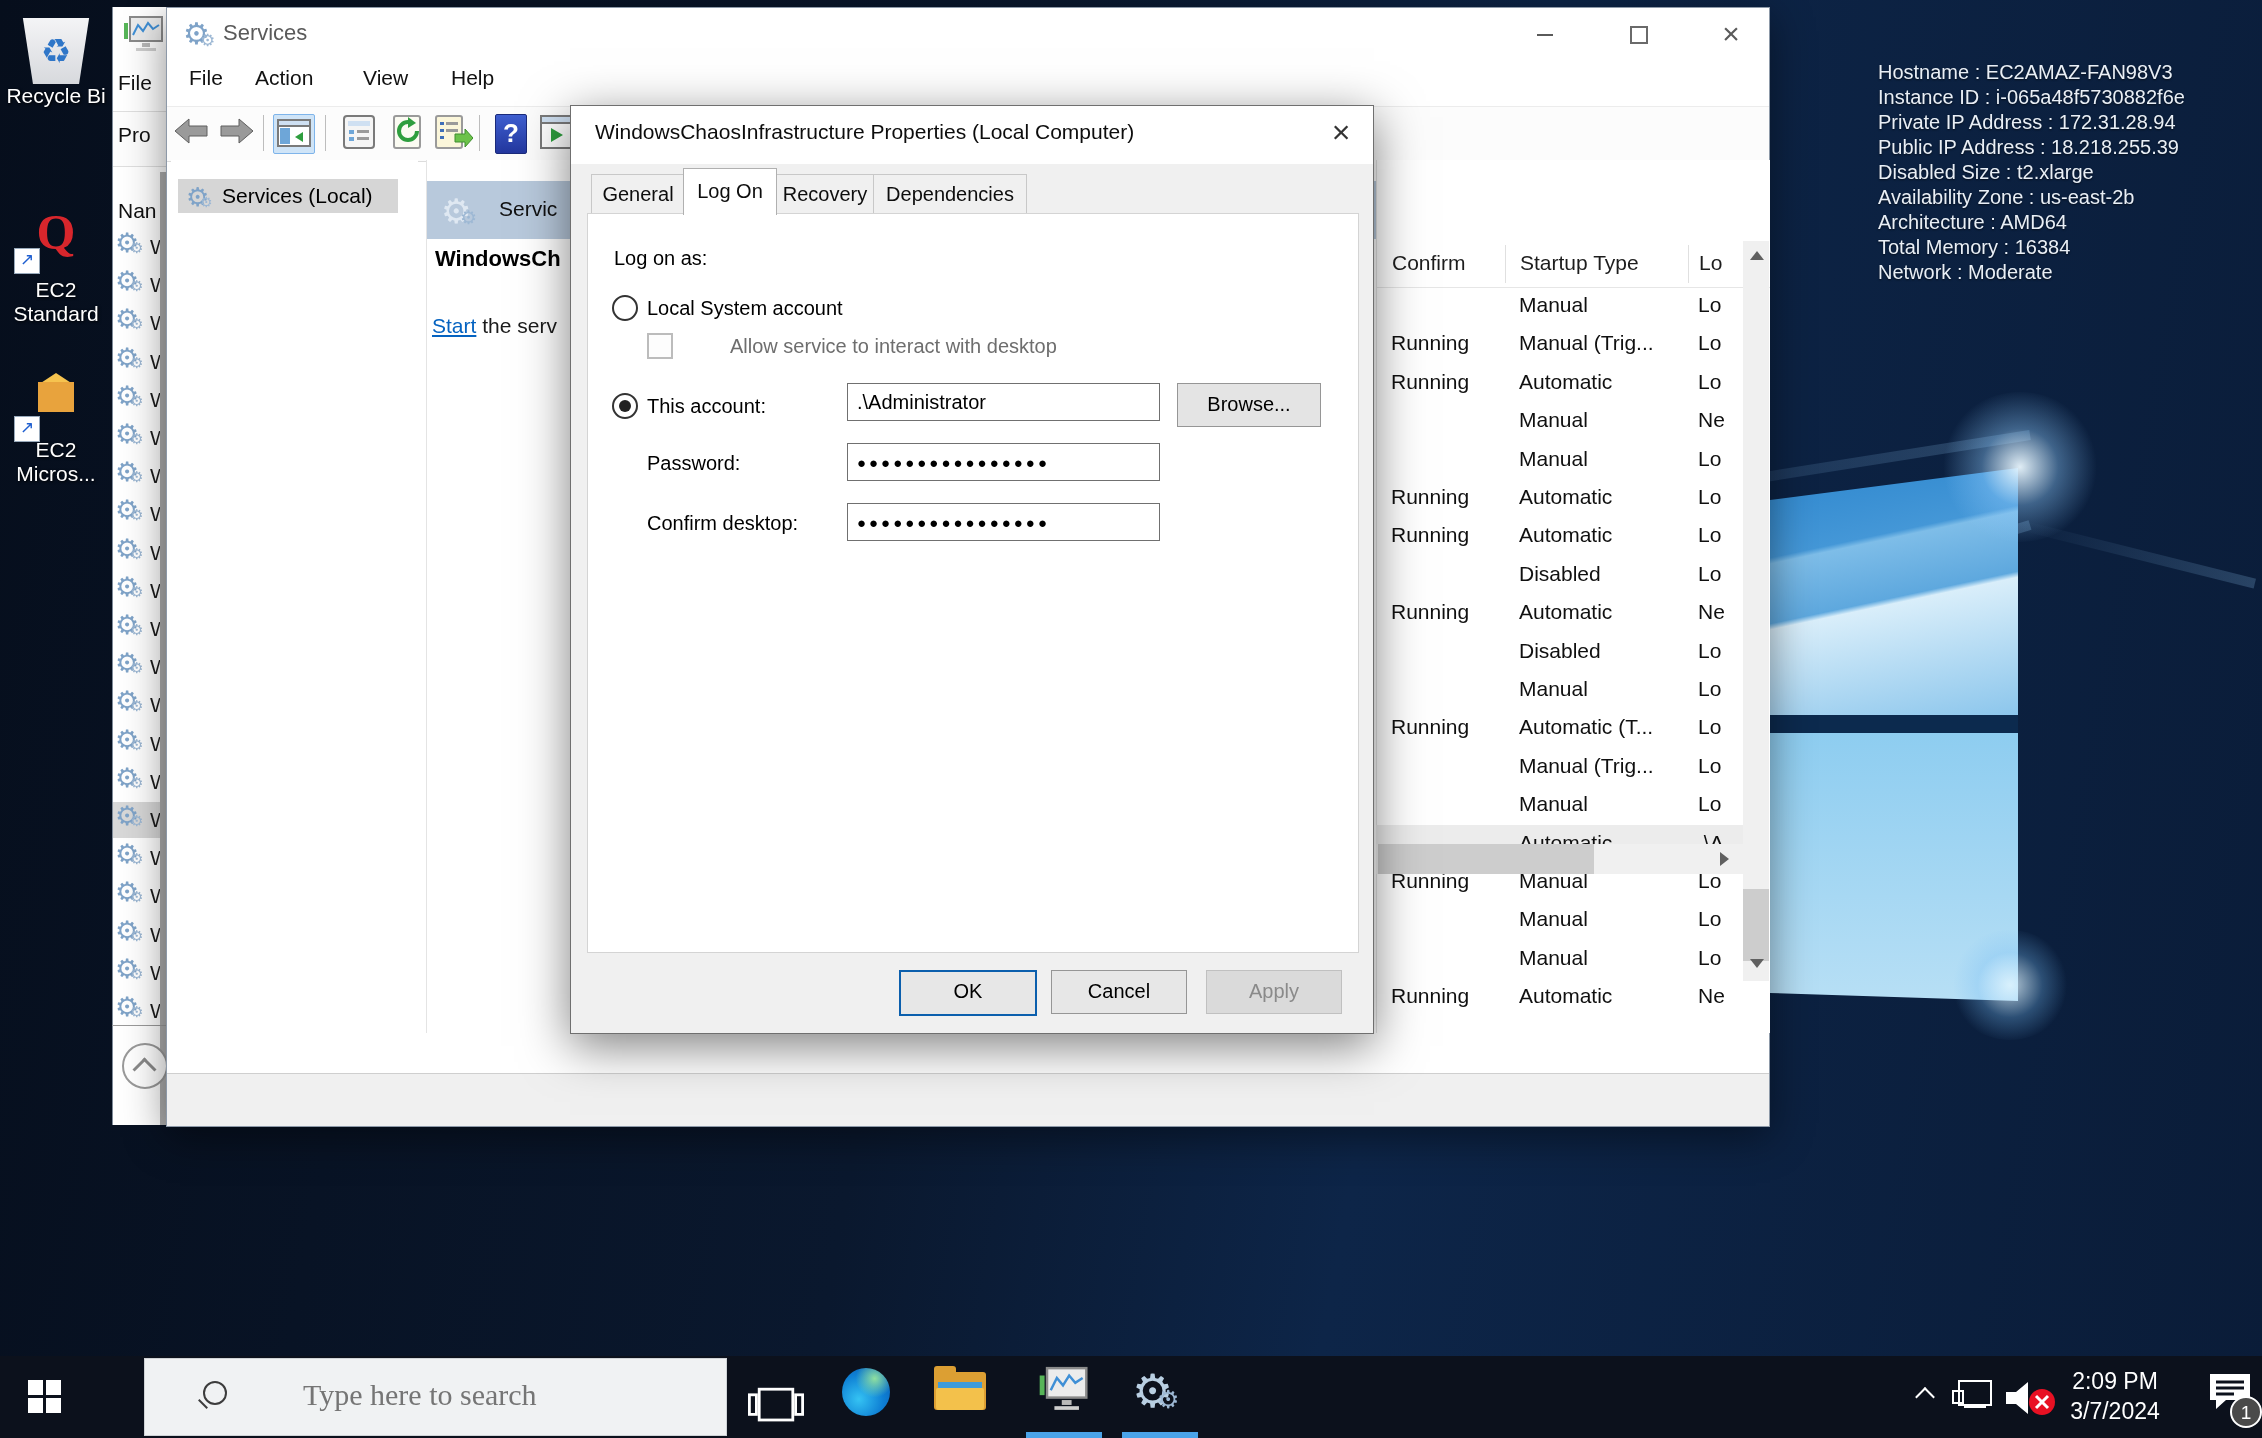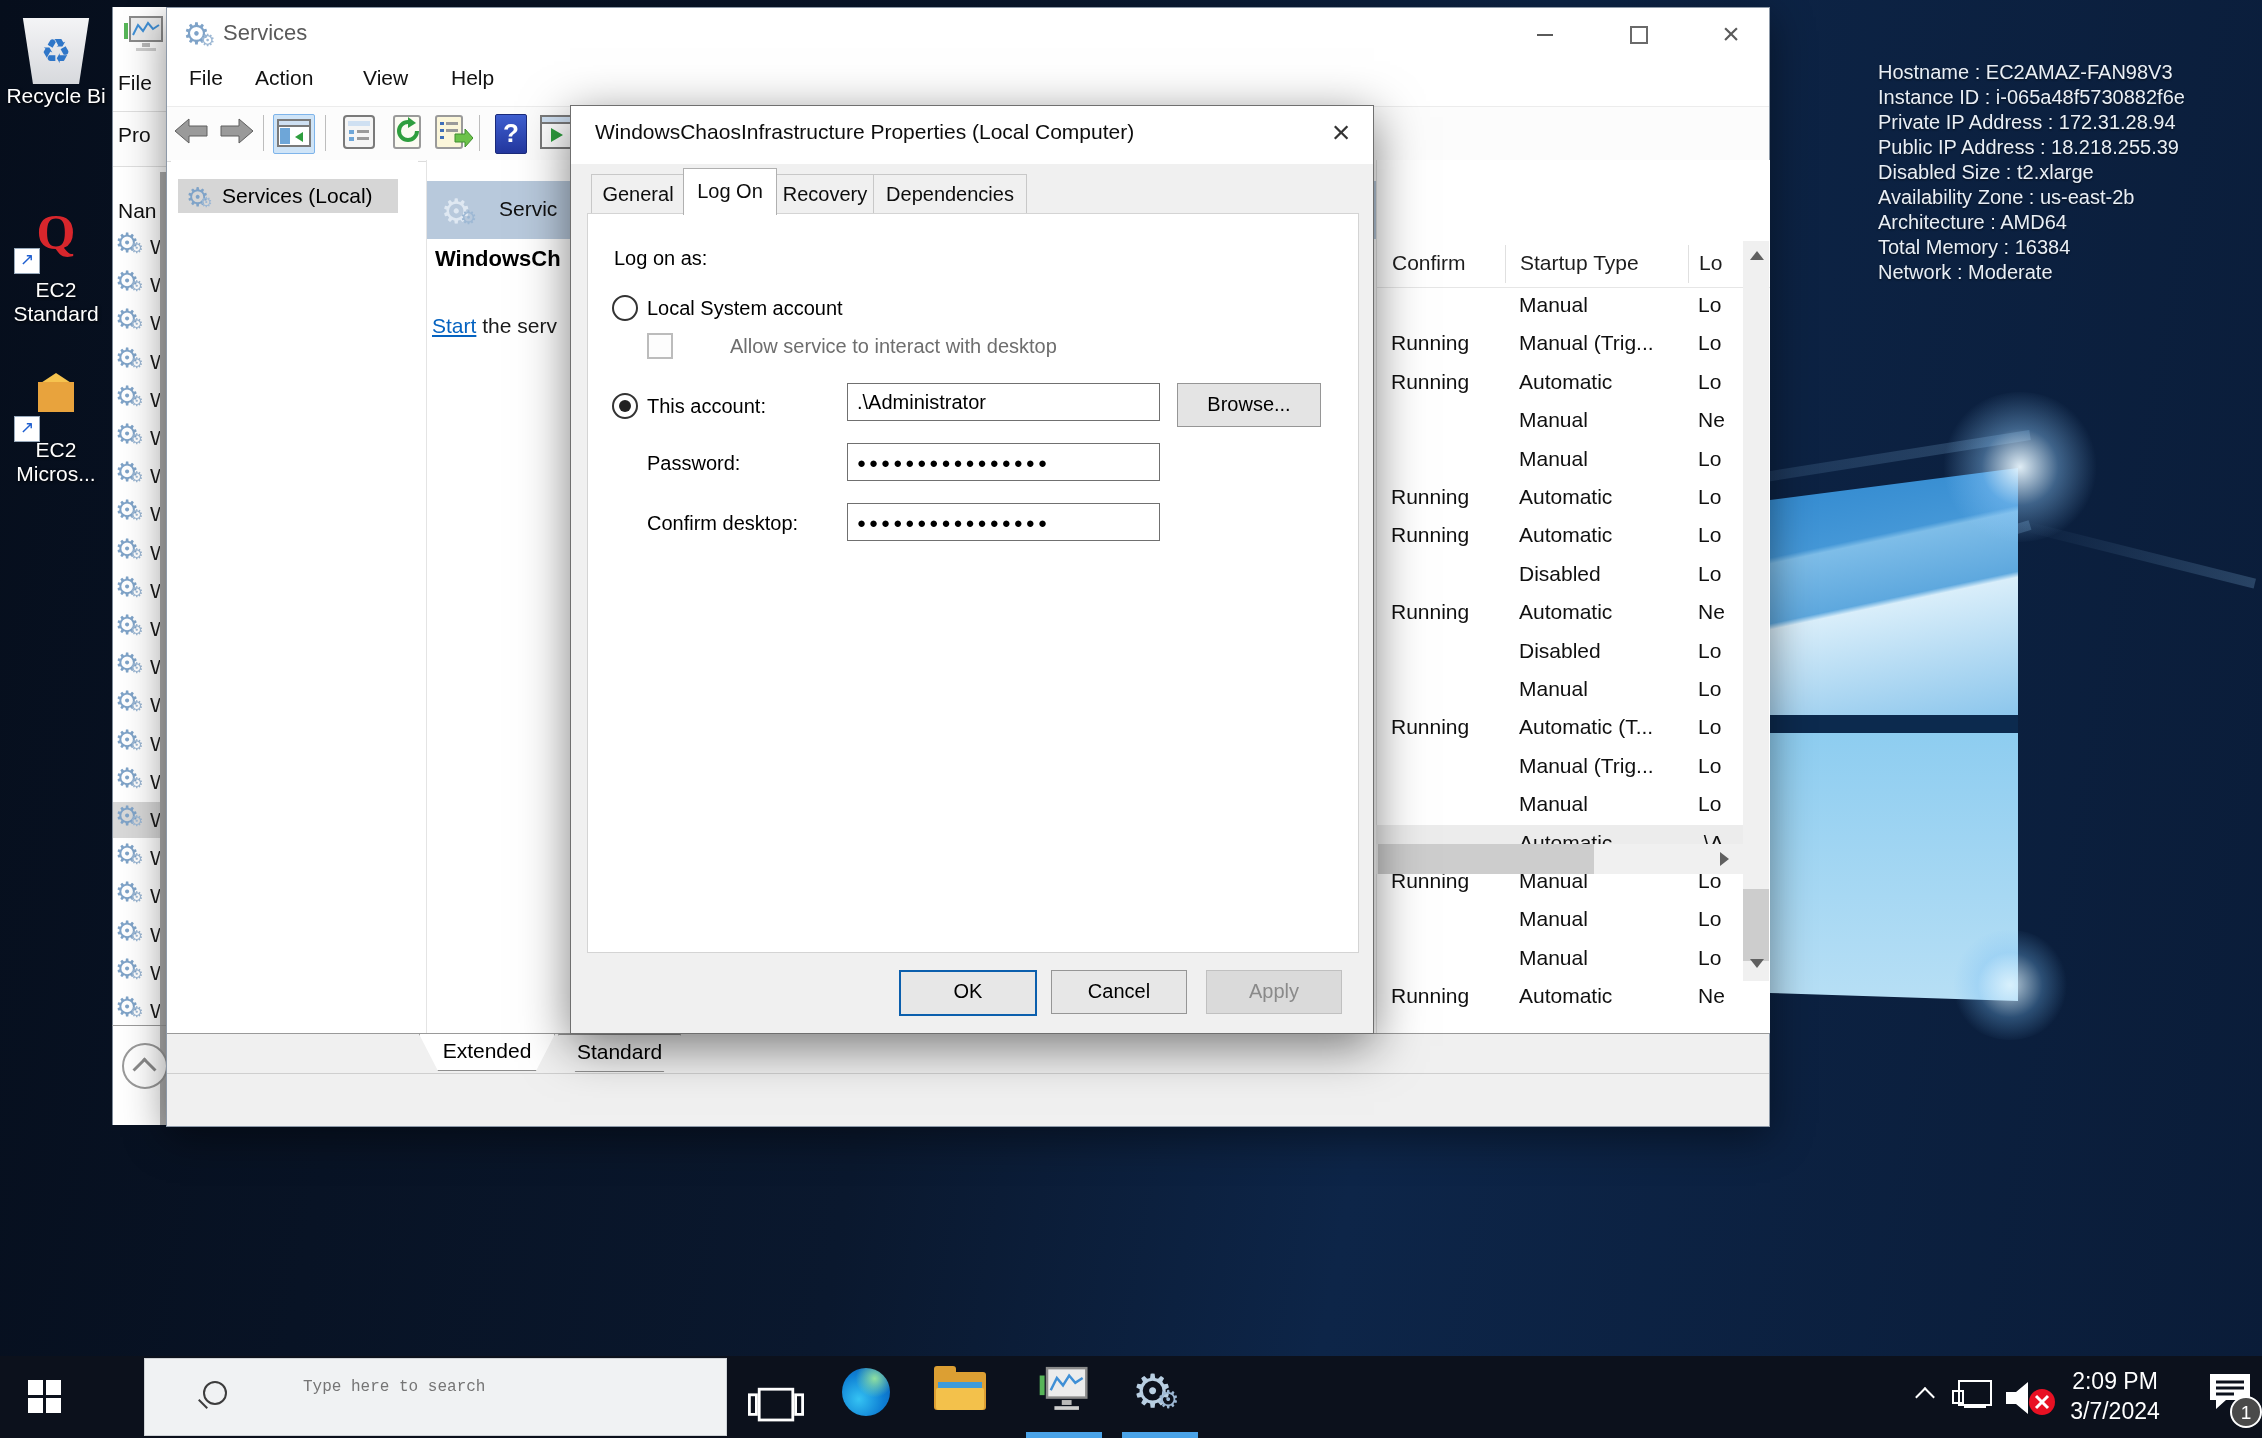--- a/index.html
+++ b/index.html
@@ -121,21 +121,21 @@
     font-size:20px;line-height:40px;color:#000;}
   #btn-ok{border:2px solid #0b5fad;line-height:38px;}
   #btn-apply{background:#dadada;border-color:#c0c0c0;color:#8a8a8a;}
 
   
   #taskbar{left:0;top:1356px;width:2262px;height:82px;background:#0c111c;}
   #start{position:absolute;left:18px;top:14px;width:56px;height:54px;}
   #start .sq{position:absolute;width:15px;height:15px;background:#fff;}
   #search{position:absolute;left:144px;top:2px;width:583px;height:78px;background:#f0f2f3;border:1px solid #cfd3d6;box-sizing:border-box;}
   #search input{position:absolute;left:156px;top:18px;width:400px;border:none;outline:none;background:transparent;
-    font-size:16px;color:#333;font-family:Liberation Mono, monospace;}
+    font-size:30px;color:#333;font-family:Liberation Serif, serif;}
   #mag{position:absolute;left:58px;top:22px;width:20px;height:20px;border:2px solid #3c3c3c;border-radius:50%;}
   #mag:after{content:"";position:absolute;left:-8px;top:20px;width:12px;height:2px;background:#3c3c3c;transform:rotate(45deg);}
   .tb-ico{position:absolute;top:12px;width:56px;height:56px;}
   .underline{position:absolute;top:76px;height:6px;background:#4aa3e8;}
   #edge-circ{width:48px;height:48px;border-radius:50%;
     background:radial-gradient(circle at 68% 22%,#8fe0a0 0%,rgba(90,210,170,.0) 38%),
                radial-gradient(circle at 35% 65%,#35c3f3 0%,#0e7fd4 55%,#0a58b0 100%);}
   #folder{position:relative;width:52px;height:44px;}
   #folder .back{position:absolute;left:0;top:4px;width:52px;height:38px;background:#dc9f33;border-radius:3px;}
   #folder .tab{position:absolute;left:0;top:-2px;width:22px;height:10px;background:#dc9f33;border-radius:3px 3px 0 0;}
@@ -501,24 +501,20 @@
     <div id="vscroll">
       <div class="tri" style="left:7px;top:10px;border-left:7px solid transparent;border-right:7px solid transparent;border-bottom:9px solid #606060;"></div>
       <div class="sb-thumb" style="left:0;top:648px;width:26px;height:72px;"></div>
       <div class="tri" style="left:7px;top:718px;border-left:7px solid transparent;border-right:7px solid transparent;border-top:9px solid #606060;"></div>
     </div>
     <div id="hscroll">
       <div class="sb-thumb" style="left:2px;top:0;width:216px;height:30px;"></div>
       <div class="tri" style="left:344px;top:8px;border-top:7px solid transparent;border-bottom:7px solid transparent;border-left:9px solid #606060;"></div>
     </div>
 
-    <div id="bottom-tabs">
-        <div class="btab active" style="left: 252px; width: 134px;">Extended</div>
-        <div class="btab" style="left: 391px; width: 121px;">Standard</div>
-      </div>
     <div id="statusbar"></div>
   </div>
 
   <div class="abs" id="dlg">
     <div id="dlg-titlebar">
       <div id="dlg-title">WindowsChaosInfrastructure Properties (Local Computer)</div>
       <div id="dlg-close">×</div>
     </div>
     <div id="dlg-tabs">
         <div class="dtab" style="left: 20px; width: 92px;">General</div>

